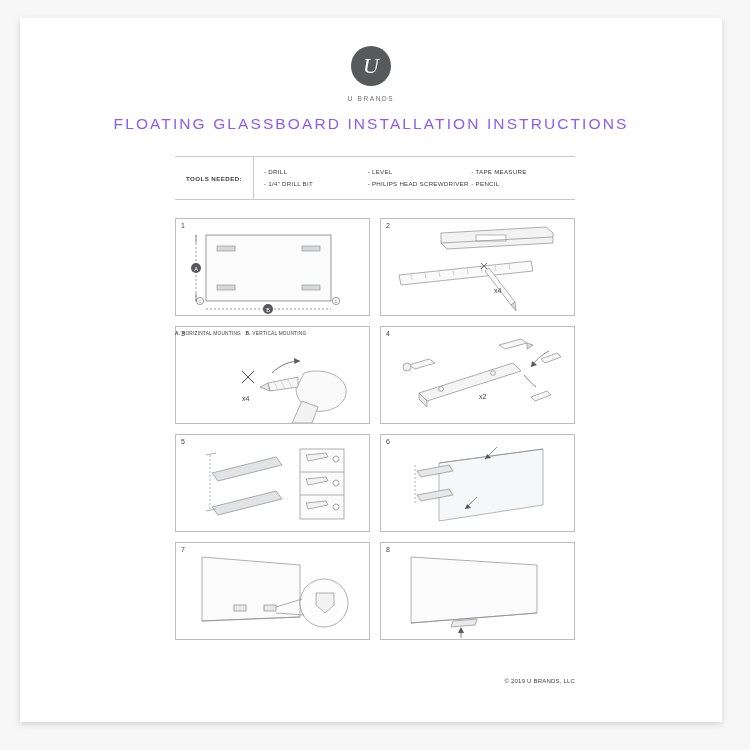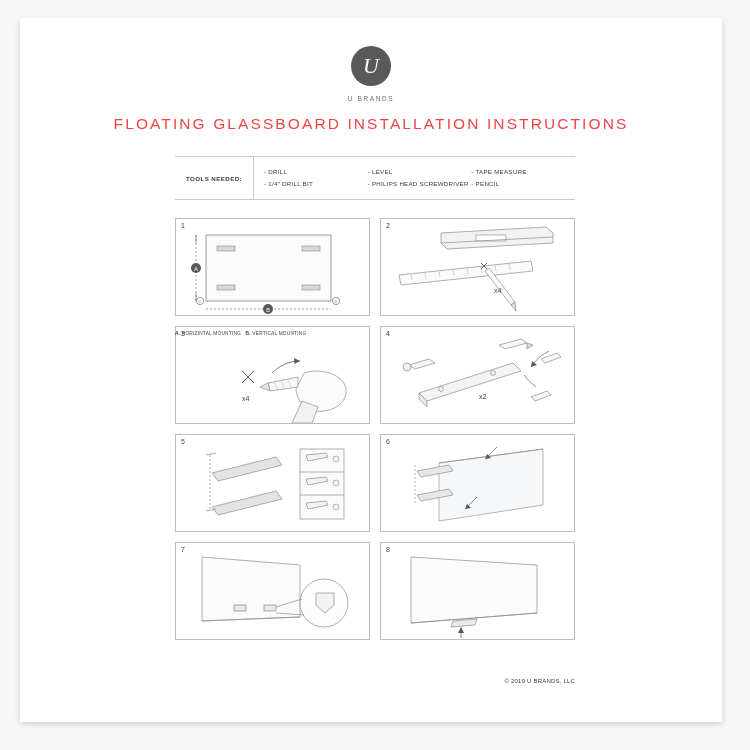--- a/index.html
+++ b/index.html
@@ -75,21 +75,21 @@
 
   
   .doc-title {
     position: absolute;
     left: 0;
     right: 0;
     top: 97px;
     text-align: center;
     font-size: 15.5px;
     letter-spacing: 2.1px;
-    color: #ef4444;
+    color: #8b5cf6;
     font-weight: 400;
   }
 
   
   .tools {
     position: absolute;
     left: 155px;
     top: 138px;
     width: 400px;
     border-top: 1px solid #c9cacc;

